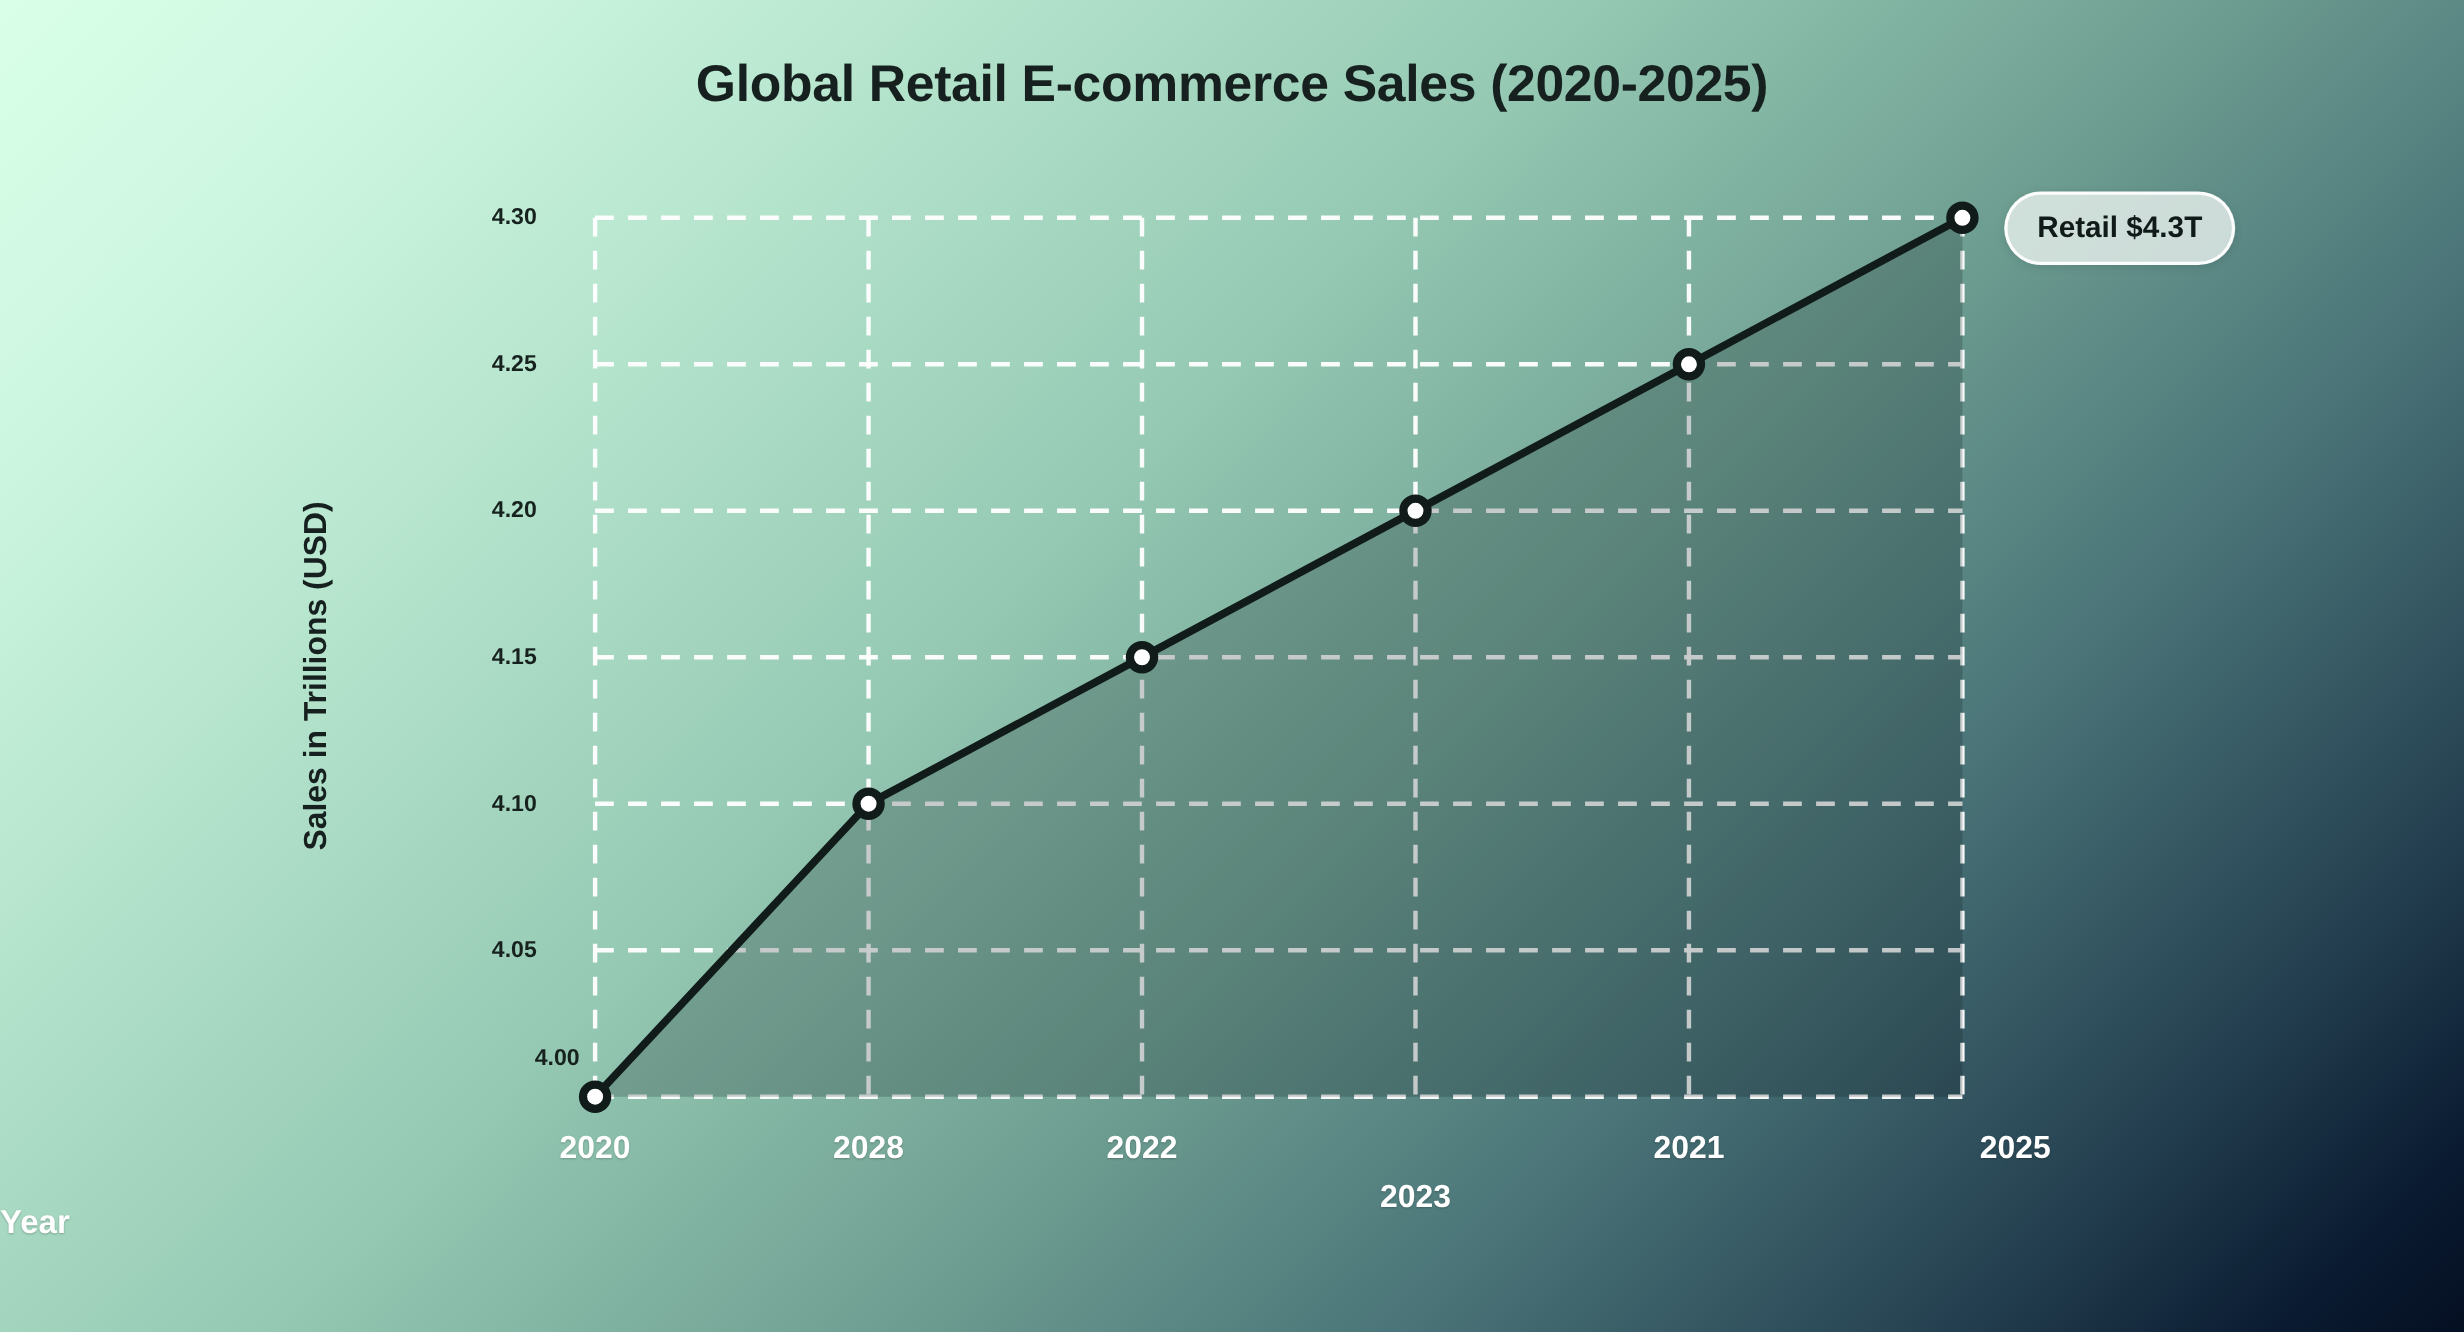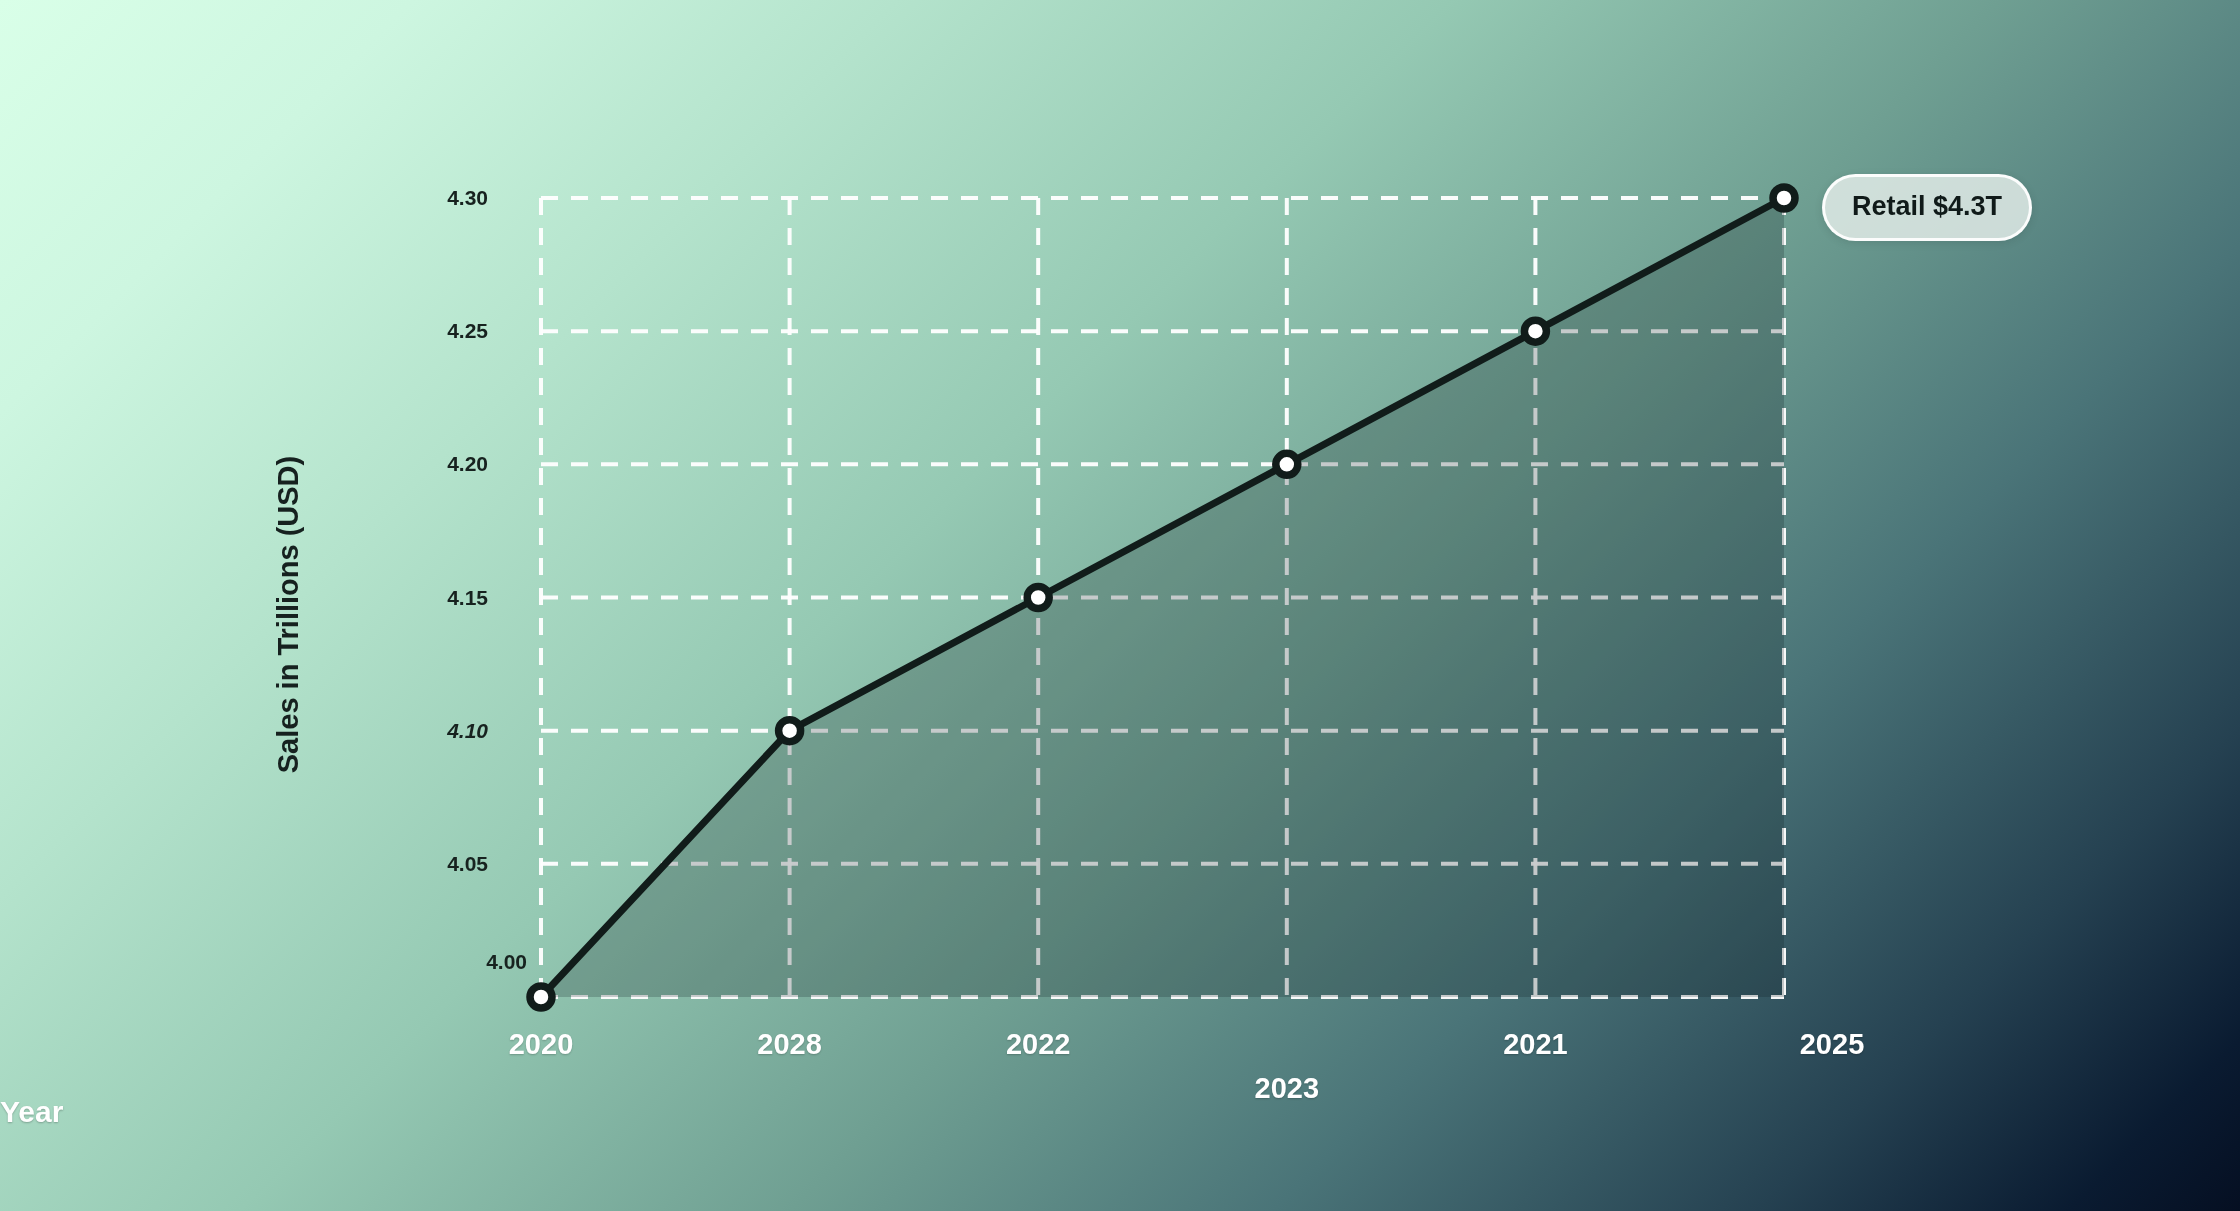--- a/index.html
+++ b/index.html
@@ -118,29 +118,30 @@
     font-weight: bold;
     white-space: nowrap;
     box-shadow: 0 2px 9px rgba(0,0,0,0.10);
   }
 </style>
 </head>
 <body>
 
 <div id="stage">
 
+  <div id="chart-title">Global Retail E-commerce Sales (2020-2025)</div>
 
   <div id="y-axis-title">Sales in Trillions (USD)</div>
 
   <div id="x-axis-title">Year</div>
 
   <div id="y-tick-labels">
       <div class="y-tick-label" style="left: 0px; width: 488px; top: 962px; right: auto; padding-left: 39px;">4.00</div>
       <div class="y-tick-label" style="left: 0px; width: 488px; top: 863.833px; right: auto;">4.05</div>
-      <div class="y-tick-label" style="left: 0px; width: 488px; top: 730.667px; right: auto; font-style: italic;">4.10</div>
+      <div class="y-tick-label" style="left: 0px; width: 488px; top: 730.667px; right: auto;">4.10</div>
       <div class="y-tick-label" style="left: 0px; width: 488px; top: 597.5px; right: auto;">4.15</div>
       <div class="y-tick-label" style="left: 0px; width: 488px; top: 464.333px; right: auto;">4.20</div>
       <div class="y-tick-label" style="left: 0px; width: 488px; top: 331.167px; right: auto;">4.25</div>
       <div class="y-tick-label" style="left: 0px; width: 488px; top: 198px; right: auto;">4.30</div>
     </div>
   <div id="x-tick-labels">
       <div class="x-tick-label" style="left: 541px; top: 1028px;">2020</div>
       <div class="x-tick-label" style="left: 789.6px; top: 1028px;">2028</div>
       <div class="x-tick-label" style="left: 1038.2px; top: 1028px;">2022</div>
       <div class="x-tick-label" style="left: 1286.8px; top: 1072px;">2023</div>

